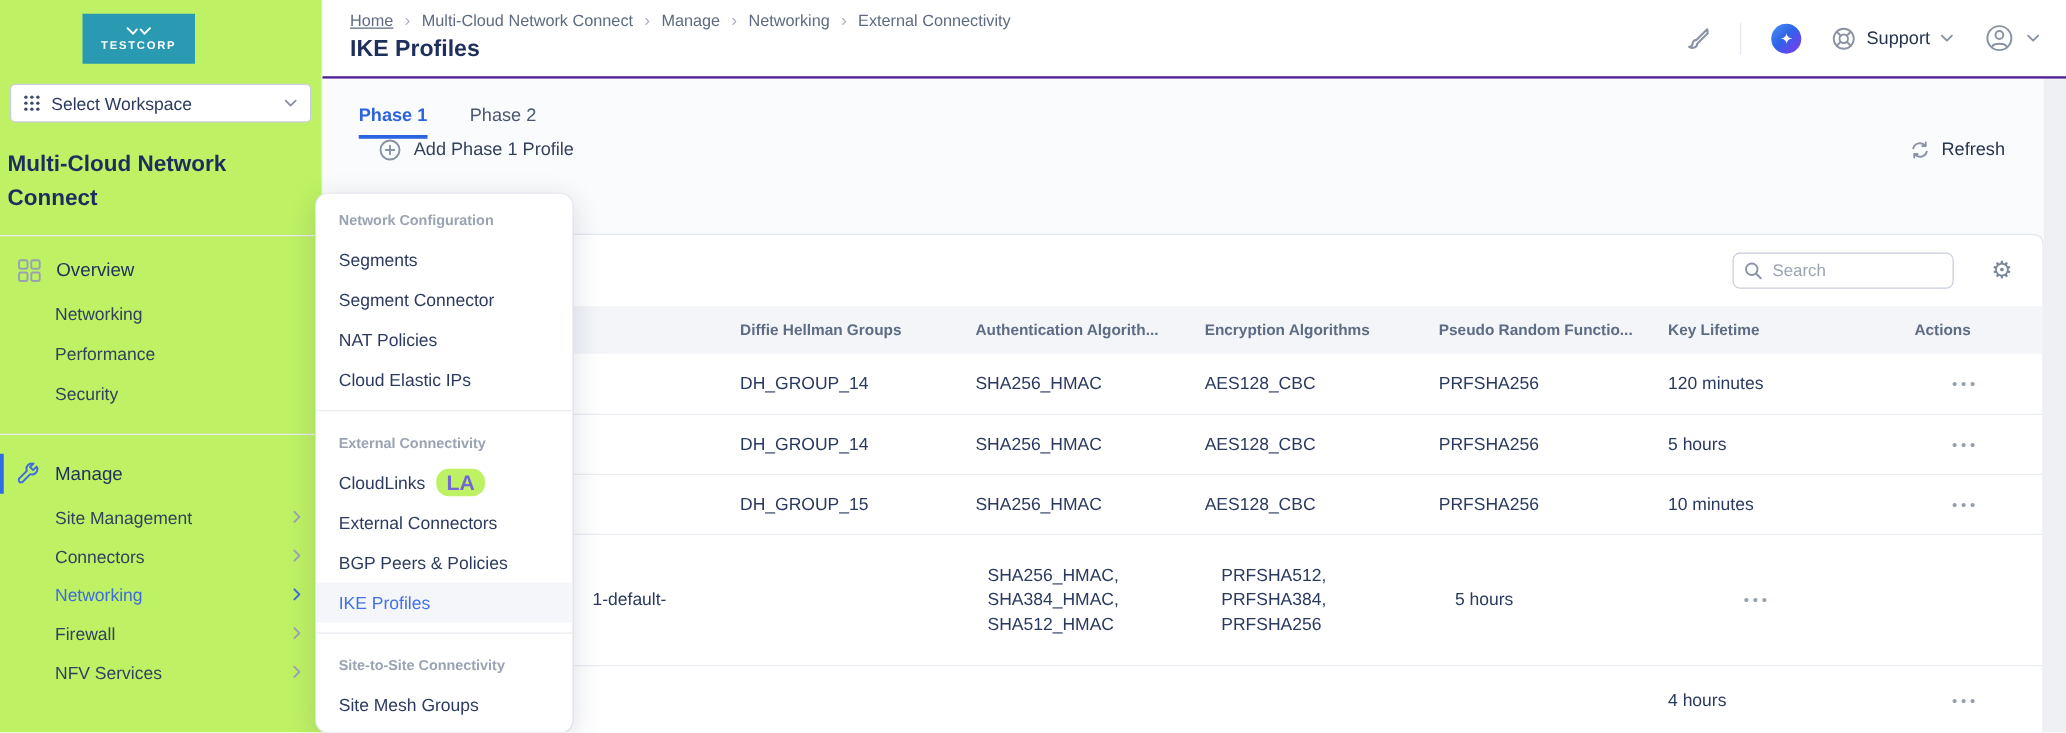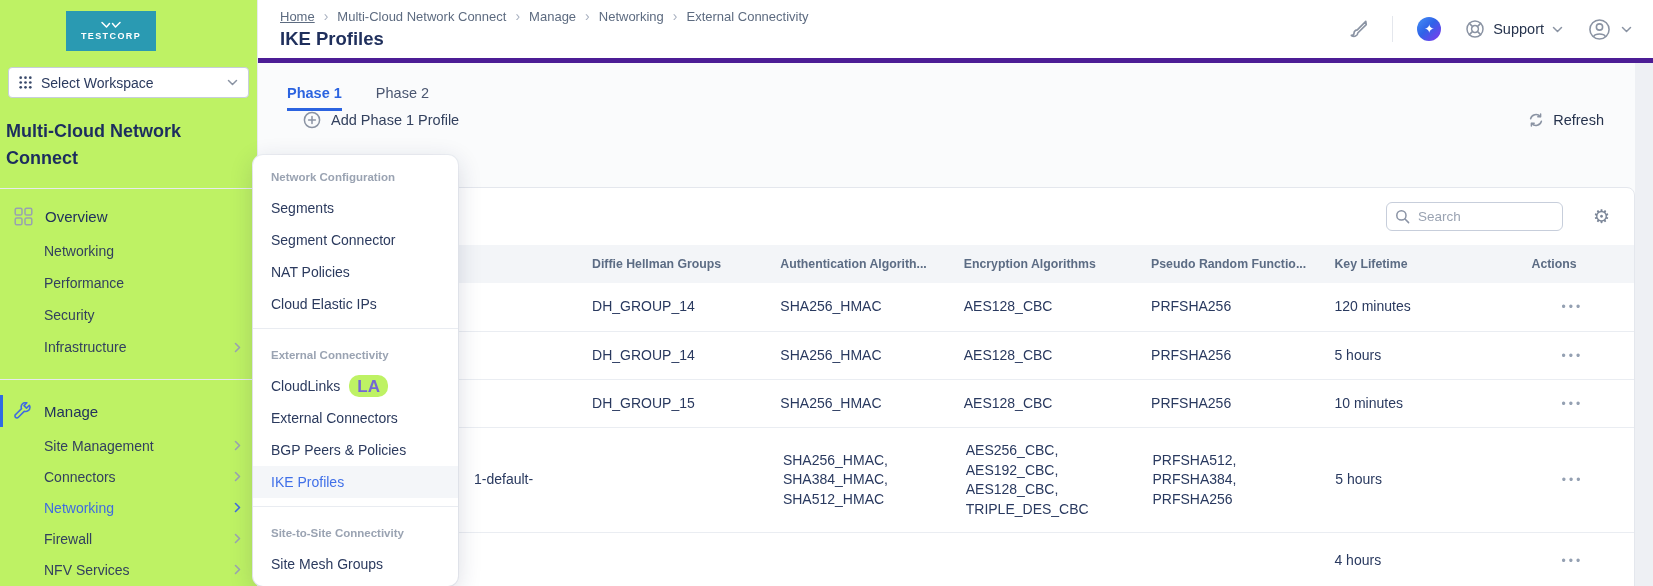--- a/index.html
+++ b/index.html
@@ -19,21 +19,21 @@
   .nav-head.active::before { content:""; position:absolute; left:0; top:3px; bottom:3px; width:3px; background:#2f6be4; }
   .nav-sub .sub-item { height:32px; display:flex; align-items:center; padding:0 16px 0 44px; font-size:14px; color:#33415e; cursor:pointer; }
   .nav-sub.manage .sub-item { height:31px; }
   .sub-item .grow { flex:1; }
   .sub-item.active { color:#3f6be0; }
   .chev-r { width:7px; height:11px; }
   .chev-r polyline { fill:none; stroke:#9aa3b2; stroke-width:1.6; stroke-linecap:round; stroke-linejoin:round; }
   .sub-item.active .chev-r polyline { stroke:#3f6be0; }
 
   
-  .topbar { position:absolute; left:258px; top:0; width:1395px; height:63px; background:#fff; border-bottom:5px solid #4c1d95; display:flex; align-items:stretch; justify-content:space-between; padding:0 21px 0 22px; }
+  .topbar { position:absolute; left:258px; top:0; width:1395px; height:63px; background:#fff; border-bottom:2px solid #4c1d95; display:flex; align-items:stretch; justify-content:space-between; padding:0 21px 0 22px; }
   .tb-left { padding-top:8px; }
   .breadcrumb { display:flex; align-items:center; gap:9px; font-size:13px; color:#5d6b80; }
   .crumb + .crumb::before { content:"\203A"; color:#a9b1c0; margin-right:9px; font-size:14px; }
   .crumb.home { text-decoration:underline; cursor:pointer; }
   .crumb { white-space:nowrap; }
   .page-title { margin-top:4px; font-size:18.5px; font-weight:600; color:#1f2f5c; }
   .tb-right { display:flex; align-items:center; gap:24px; }
   .icon-stroke { fill:none; stroke:#8a93a3; stroke-width:1.5; stroke-linecap:round; stroke-linejoin:round; }
   .tb-vdiv { width:1px; height:26px; background:#e4e7ed; }
   .ai-orb { width:24px; height:24px; border-radius:50%; background:linear-gradient(135deg,#4187f2 10%,#2f63e8 45%,#7c3aed 95%); color:#fff; font-size:12px; display:flex; align-items:center; justify-content:center; cursor:pointer; }
@@ -135,27 +135,20 @@
           <span class="grow"></span>
       </div>
       <div class="sub-item">
         <span>Performance</span>
           <span class="grow"></span>
       </div>
       <div class="sub-item">
         <span>Security</span>
           <span class="grow"></span>
       </div>
-      <div class="sub-item">
-        <span>Infrastructure</span>
-          <span class="grow"></span>
-        <svg class="chev-r" viewBox="0 0 7 11">
-            <polyline points="1.5,1.5 5.5,5.5 1.5,9.5"></polyline>
-          </svg>
-      </div>
     </div>
 
     <div class="sb-divider" style="margin-top:16px;"></div>
 
     <div class="nav-head active" style="margin-top:12px;">
       <svg width="18" height="18" viewBox="0 0 16 16">
         <path d="M14.2 4.6a3.9 3.9 0 0 1-5.1 3.7l-5 5a1.75 1.75 0 1 1-2.4-2.4l5-5A3.9 3.9 0 0 1 11.4.7L8.9 3.2l2.2 2.2 2.5-2.5c.4.5.6 1.1.6 1.7z" fill="none" stroke="#3f6be0" stroke-width="1.4" stroke-linejoin="round"></path>
       </svg>
       <span class="nav-label">Manage</span>
     </div>
@@ -312,24 +305,20 @@
         <div class="cell c4">PRFSHA256</div>
         <div class="cell c5">10 minutes</div>
         <div class="cell c6"><span class="dots">•••</span></div>
       </div>
       <div class="trow r4">
         <div class="cell c0 name-indent">1-default-</div>
         <div class="cell c1"></div>
         <div class="cell c2">SHA256_HMAC,
 SHA384_HMAC,
 SHA512_HMAC</div>
-        <div class="cell c3">AES256_CBC,
-AES192_CBC,
-AES128_CBC,
-TRIPLE_DES_CBC</div>
         <div class="cell c4">PRFSHA512,
 PRFSHA384,
 PRFSHA256</div>
         <div class="cell c5">5 hours</div>
         <div class="cell c6"><span class="dots">•••</span></div>
       </div>
       <div class="trow r5">
         <div class="cell c0"></div>
         <div class="cell c1"></div>
         <div class="cell c2"></div>

